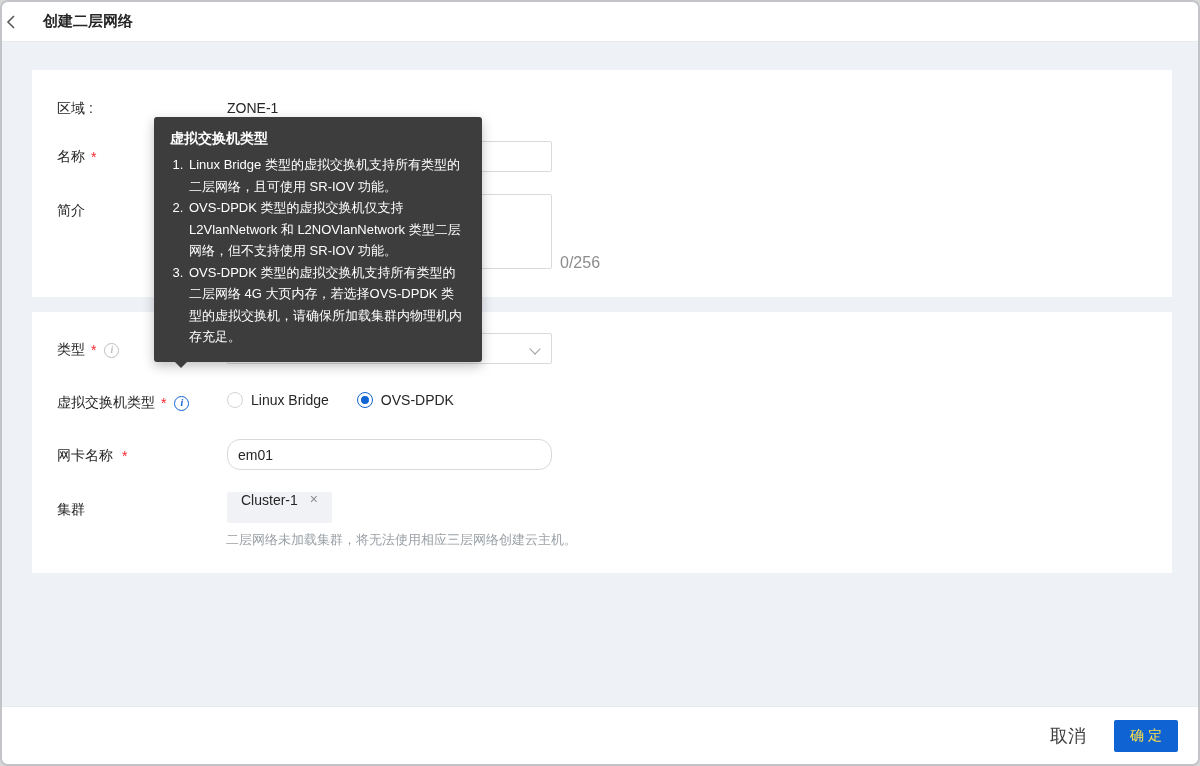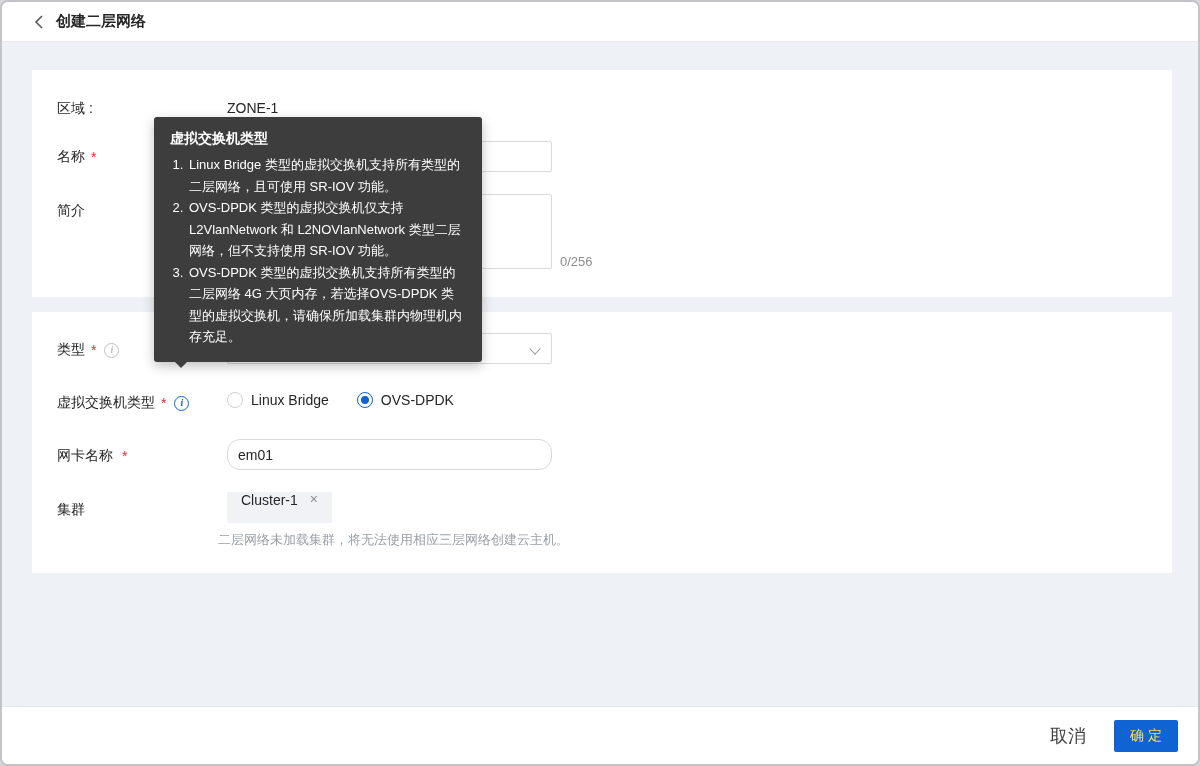--- a/index.html
+++ b/index.html
@@ -9,21 +9,21 @@
   .window{
     position:relative; width:1200px; height:766px;
     background:#eef1f6; border:2px solid #c2c4c8; border-radius:8px;
     overflow:hidden; margin:0 auto;
   }
 
   
   .header{
     position:absolute; top:0; left:0; right:0; height:40px;
     background:#fff; border-bottom:1px solid #e8eaed;
-    display:flex; align-items:center; padding-left:28px; z-index:5;
+    display:flex; align-items:center; z-index:5;gap:15px;
   }
   .back-icon{
     width:18px; height:18px; cursor:pointer; margin-right:8px;
     display:flex; align-items:center; justify-content:center;
   }
   .back-icon svg{ display:block; }
   .page-title{ font-size:15px; font-weight:700; color:#262626; }
 
   
   .card{ position:absolute; left:30px; width:1140px; background:#fff; }
@@ -50,21 +50,21 @@
 
   .text-input, .text-area, .select-box{
     position:absolute; left:195px; width:325px;
     border:1px solid #d9d9d9; border-radius:2px; background:#fff;
     font-size:14px; color:#262626; padding:0 10px;
     font-family:"Liberation Sans","DejaVu Sans",sans-serif;
     outline:none;
   }
   .text-input{ height:31px; }
   .text-area{ height:75px; padding-top:6px; resize:none; }
-  .counter{ position:absolute; left:528px; font-size:13px; color:#8c8c8c; }
+  .counter{ position:absolute; left:528px; font-size:16px; color:#8c8c8c; }
 
   .select-box{ height:31px; display:flex; align-items:center; cursor:pointer; }
   .chevron-down{
     position:absolute; right:12px; top:11px;
     width:8px; height:8px; border-right:1.5px solid #9aa0a6;
     border-bottom:1.5px solid #9aa0a6; transform:rotate(45deg);
   }
 
   
   .radio-group{ position:absolute; left:195px; display:flex; align-items:center; gap:28px; }
@@ -82,21 +82,21 @@
   .radio-label{ font-size:14px; color:#262626; }
 
   
   .tag{
     position:absolute; left:195px; height:31px;
     background:#f0f2f5; border-radius:2px;
     display:inline-flex; align-items:flex-start; gap:12px;
     padding:0 14px; font-size:14px; color:#262626;
   }
   .tag-close{ color:#8c8c8c; font-size:14px; cursor:pointer; line-height:1; }
-  .hint{ position:absolute; left:186px; font-size:13px; color:#9aa0a6; }
+  .hint{ position:absolute; left:194px; font-size:13px; color:#9aa0a6; }
 
   
   .tooltip{
     position:absolute; left:152px; top:115px; width:328px;
     background:#3d3d3d; color:#fff; border-radius:3px;
     padding:13px 16px 14px 16px; z-index:20;
     box-shadow:0 4px 12px rgba(0,0,0,.25);
   }
   .tooltip::after{
     content:""; position:absolute; left:20px; bottom:-6px;

